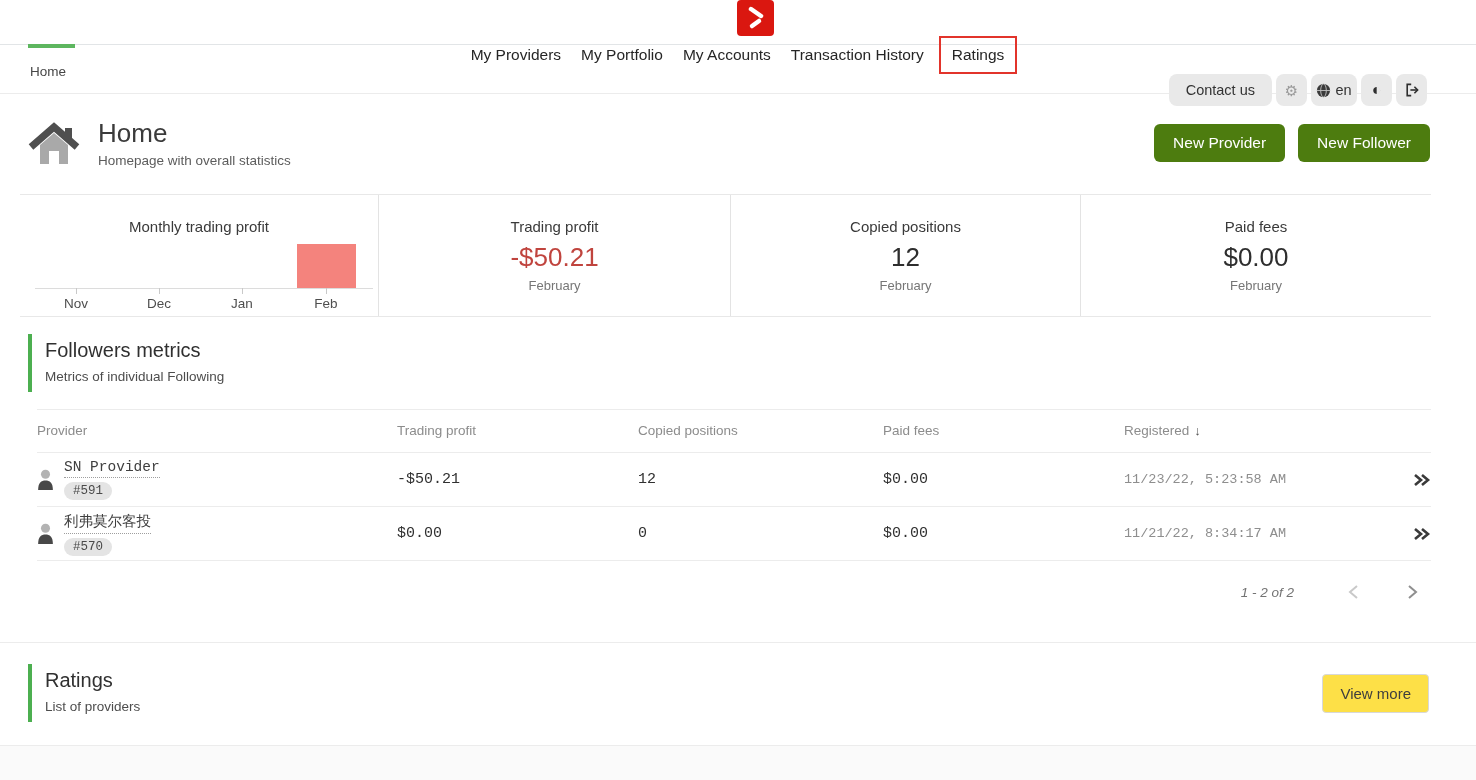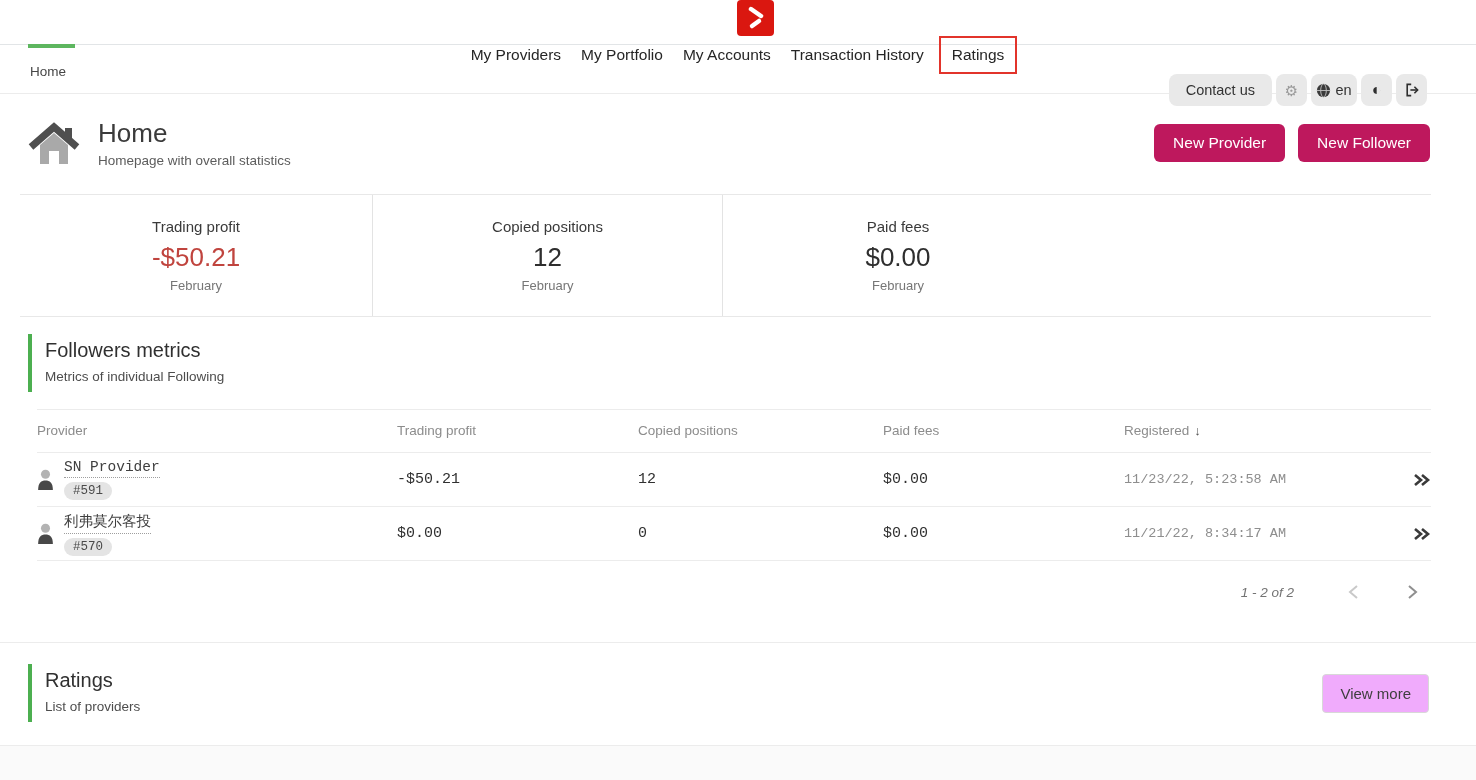--- a/index.html
+++ b/index.html
@@ -23,21 +23,21 @@
   
   .breadcrumb-row { padding:17px 0 13px 30px; border-bottom:1px solid #ececec; }
   .breadcrumb { font-size:13.5px; color:#464646; }
 
   
   .page-header { display:flex; align-items:center; padding:24px 46px 26px 27px; }
   .ph-text { margin-left:17px; }
   .ph-title { font-size:26px; color:#3b3b3b; font-weight:400; }
   .ph-sub { font-size:13.5px; color:#5c5c5c; margin-top:4px; }
   .ph-actions { margin-left:auto; display:flex; gap:13px; }
-  .greenbtn { background:#be185d; color:#fff; border:none; border-radius:6px; padding:10px 19px; font-size:15.5px; cursor:pointer; font-family:inherit; }
+  .greenbtn { background:#4d7c0f; color:#fff; border:none; border-radius:6px; padding:10px 19px; font-size:15.5px; cursor:pointer; font-family:inherit; }
 
   
   .stats { margin:0 45px 0 20px; border-top:1px solid #e8e8e8; border-bottom:1px solid #e8e8e8; display:flex; height:123px; }
   .stat-col { display:flex; flex-direction:column; align-items:center; justify-content:center; }
   .stat-col + .stat-col { border-left:1px solid #e3e3e3; }
   .col-chart { width:358px; position:relative; }
   .col-2 { width:352px; } .col-3 { width:350px; } .col-4 { width:351px; }
   .chart-title { position:absolute; top:23px; left:0; right:0; text-align:center; font-size:15px; color:#3a3a3a; }
   .chart-axis { position:absolute; left:15px; right:5px; top:93px; height:1px; background:#dcdcdc; }
   .chart-bar { position:absolute; left:277px; top:49px; width:59px; height:44px; background:#f4837d; }
@@ -66,21 +66,21 @@
   .rowgo { cursor:pointer; display:flex; justify-content:flex-end; padding-right:6px; }
   .sort-arrow { font-size:13px; color:#4f4f4f; margin-left:5px; }
 
   
   .pagination { display:flex; justify-content:flex-end; align-items:center; padding:23px 56px 0 0; gap:44px;font-style:italic; }
   .pg-text { font-size:13.5px; color:#737373; margin-right:8px; }
   .pg-btn { background:none; border:none; cursor:pointer; padding:0; line-height:0; }
 
   
   .ratings { margin-top:42px; border-top:1px solid #ececec; border-bottom:1px solid #ececec; padding:21px 47px 23px 28px; display:flex; align-items:center; }
-  .whitebtn { margin-left:auto; background:#f0abfc; border:1px solid #d8d8d8; border-radius:4px; padding:10px 17px; font-size:15px; color:#3e3e3e; cursor:pointer; font-family:inherit; }
+  .whitebtn { margin-left:auto; background:#fde047; border:1px solid #d8d8d8; border-radius:4px; padding:10px 17px; font-size:15px; color:#3e3e3e; cursor:pointer; font-family:inherit; }
   .footer-strip { height:36px; background:#fafafa; }
 </style>
 </head>
 <body>
 
 <div class="navbar">
   <div class="logo">
     <svg width="26" height="26" viewBox="0 0 26 26">
       <line x1="8" y1="4" x2="18" y2="11" stroke="#fff" stroke-width="4.5" stroke-linecap="round"></line>
       <line x1="9" y1="21" x2="16" y2="16" stroke="#fff" stroke-width="4.5" stroke-linecap="round"></line>
@@ -135,20 +135,33 @@
     <div class="ph-title">Home</div>
     <div class="ph-sub">Homepage with overall statistics</div>
   </div>
   <div class="ph-actions">
     <button class="greenbtn">New Provider</button>
     <button class="greenbtn">New Follower</button>
   </div>
 </div>
 
 <div class="stats">
+  <div class="stat-col col-chart">
+    <div class="chart-title">Monthly trading profit</div>
+    <div class="chart-bar"></div>
+    <div class="chart-axis"></div>
+    <div class="chart-tick" style="left:56px"></div>
+    <div class="chart-tick" style="left:139px"></div>
+    <div class="chart-tick" style="left:222px"></div>
+    <div class="chart-tick" style="left:306px"></div>
+    <span class="chart-lbl" style="left:56px">Nov</span>
+    <span class="chart-lbl" style="left:139px">Dec</span>
+    <span class="chart-lbl" style="left:222px">Jan</span>
+    <span class="chart-lbl" style="left:306px">Feb</span>
+  </div>
   <div class="stat-col col-2">
     <div class="stat-label">Trading profit</div>
     <div class="stat-value neg">-$50.21</div>
     <div class="stat-period">February</div>
   </div>
   <div class="stat-col col-3">
     <div class="stat-label">Copied positions</div>
     <div class="stat-value">12</div>
     <div class="stat-period">February</div>
   </div>

